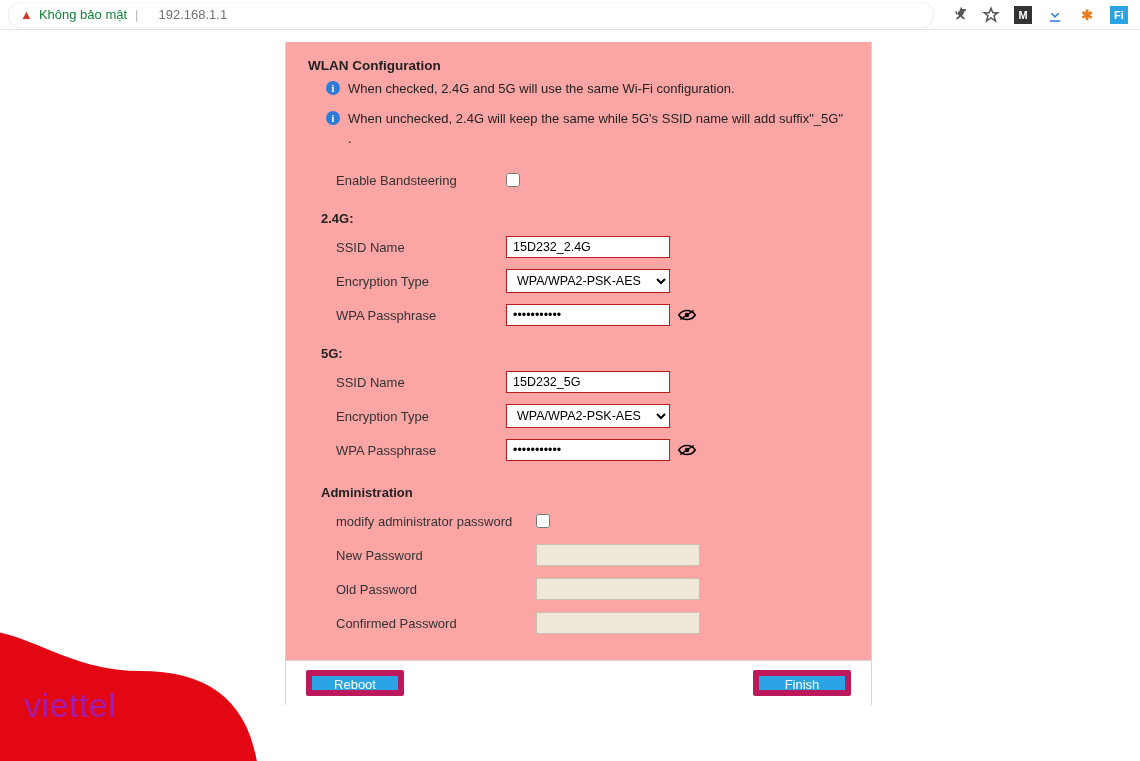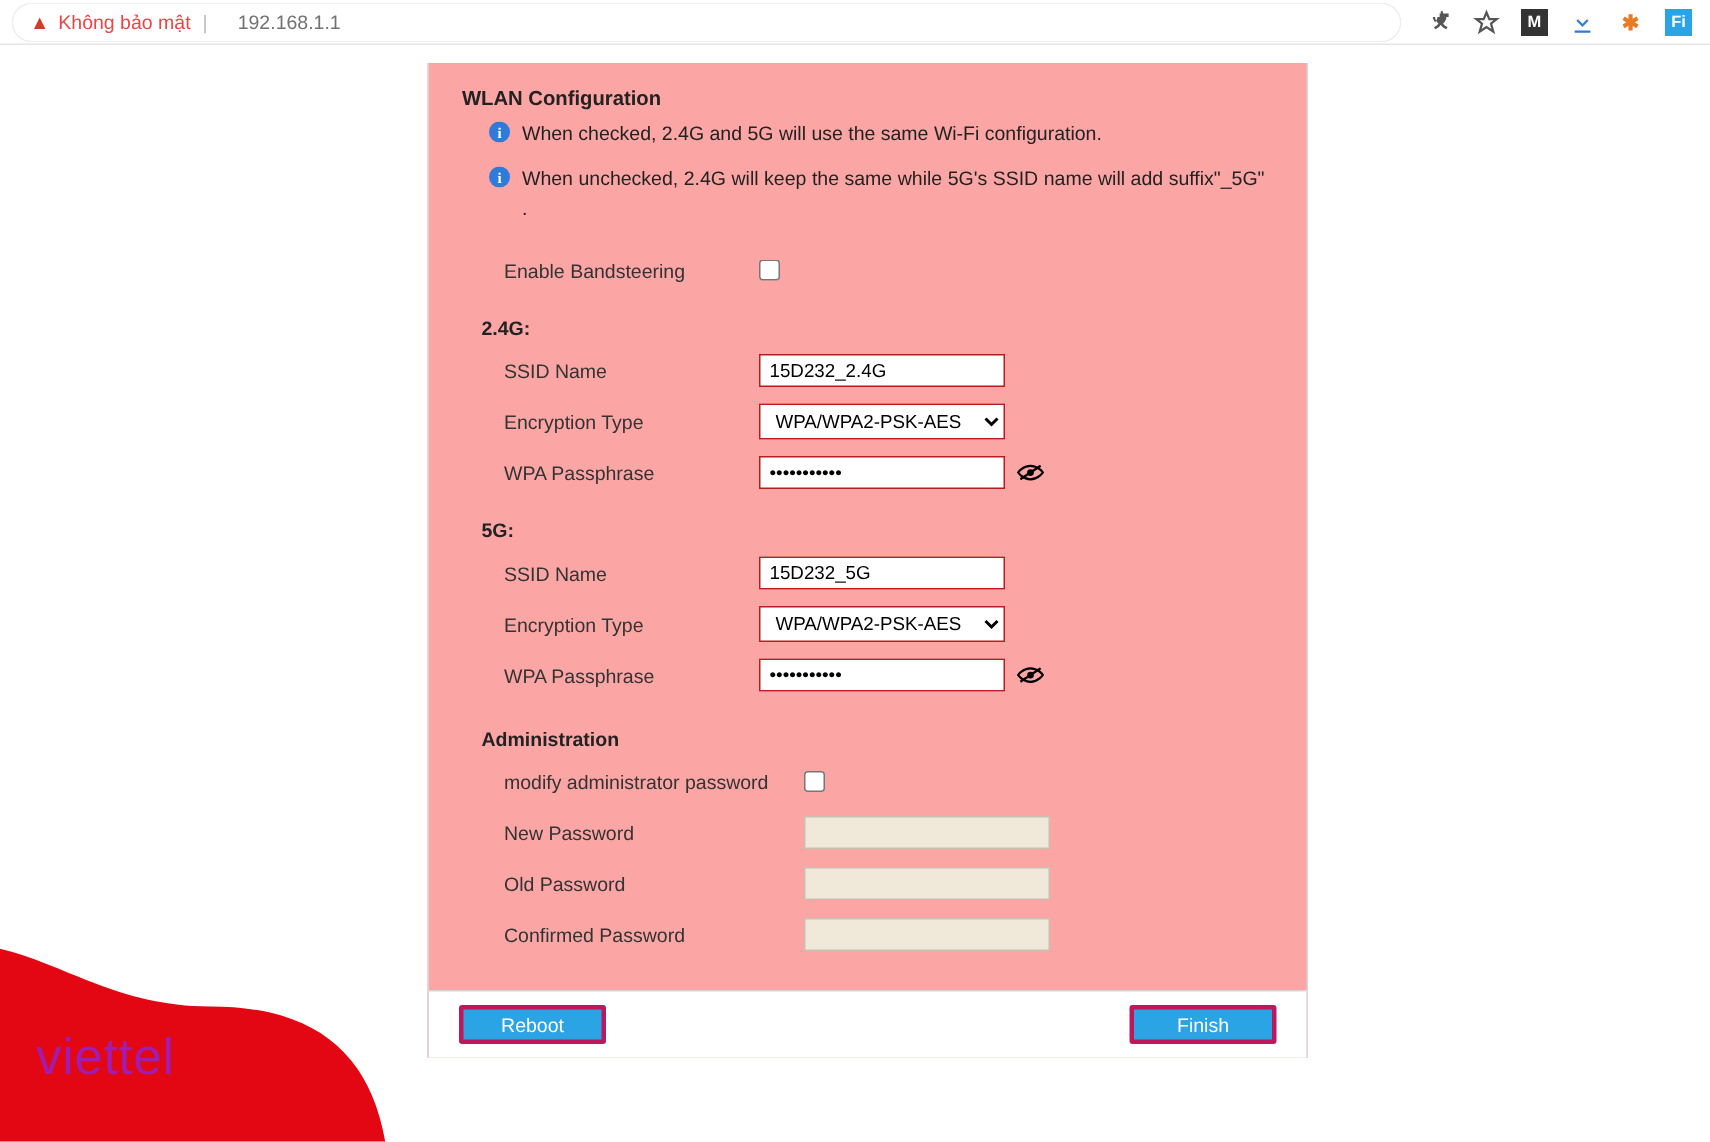--- a/index.html
+++ b/index.html
@@ -34,21 +34,21 @@
   border-radius: 14px;
   box-shadow: 0 0 1px rgba(0,0,0,.3) inset;
 }
 .warn-triangle {
   color: #d23c2a;
   font-size: 13px;
   margin-right: 6px;
   line-height: 1;
 }
 .insecure-text {
-  color: #ef4444;
+  color: #15803d;
   font-size: 13px;
 }
 .addr-divider {
   color: #bbb;
   margin: 0 8px;
 }
 .addr-url {
   color: #737373;
   margin-left: 12px;
 }
@@ -162,21 +162,21 @@
   border-top: 1px solid #d6d6d6;
   background: #fff;
   display: flex;
   align-items: center;
   justify-content: space-between;
   padding: 0 20px;
 }
 button.primary {
   background: #2aa4e5;
   color: #fff;
-  border: 3px solid #be185d;
+  border: 6px solid #be185d;
   border-radius: 2px;
   width: 98px;
   height: 26px;
   font-size: 13px;
   cursor: pointer;
 }
 
 
 .swoosh {
   position: absolute;

